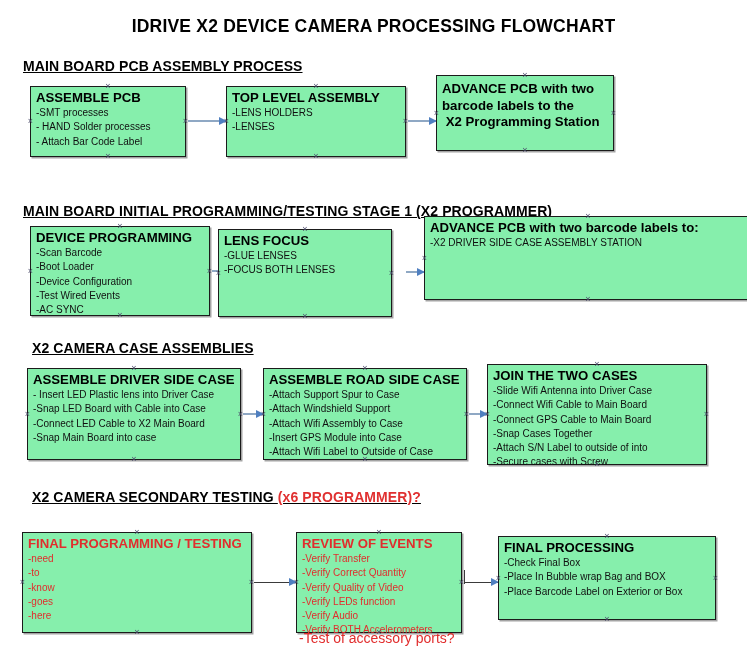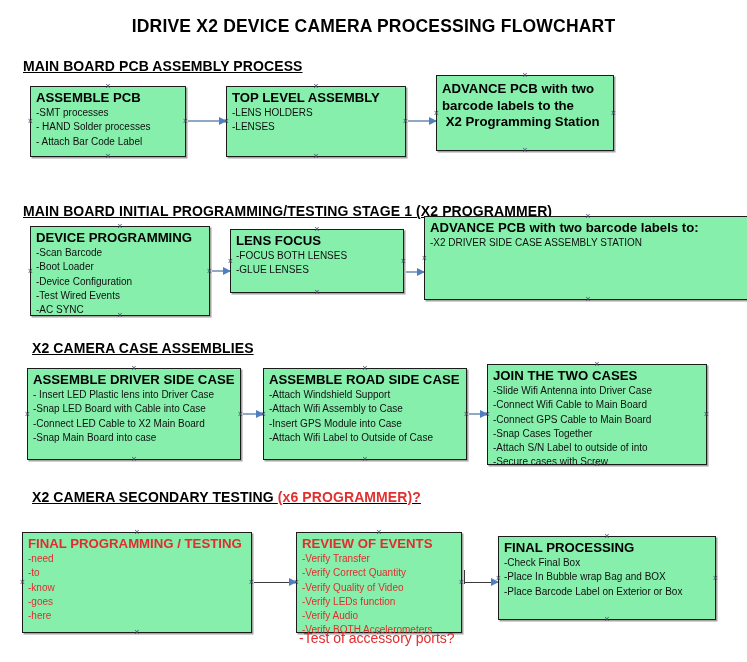--- a/index.html
+++ b/index.html
@@ -191,25 +191,25 @@
       <div class="node-line">-AC SYNC</div>
     </div>
     <span class="handle h-top"></span>
     <span class="handle h-bottom"></span>
     <span class="handle h-left"></span>
     <span class="handle h-right"></span>
   </div>
 
   <div class="conn" style="left:212px; top:270px; width:18px;"></div>
 
-  <div class="node" style="left:230px; top:229px; width:174px; height:64px;">
+  <div class="node" style="left:218px; top:229px; width:174px; height:88px;">
     <div class="inner">
       <div class="node-title">LENS FOCUS</div>
+      <div class="node-line">-GLUE LENSES</div>
       <div class="node-line">-FOCUS BOTH LENSES</div>
-      <div class="node-line">-GLUE LENSES</div>
     </div>
     <span class="handle h-top"></span>
     <span class="handle h-bottom"></span>
     <span class="handle h-left"></span>
     <span class="handle h-right"></span>
   </div>
 
   <div class="conn" style="left:406px; top:271px; width:18px;"></div>
 
   <div class="node" style="left:424px; top:216px; width:328px; height:84px;">
@@ -239,20 +239,21 @@
     <span class="handle h-bottom"></span>
     <span class="handle h-left"></span>
     <span class="handle h-right"></span>
   </div>
 
   <div class="conn" style="left:243px; top:413px; width:20px;"></div>
 
   <div class="node" style="left:263px; top:368px; width:204px; height:92px;">
     <div class="inner">
       <div class="node-title">ASSEMBLE ROAD SIDE CASE</div>
+      <div class="node-line">-Attach Support Spur to Case</div>
       <div class="node-line">-Attach Windshield Support</div>
       <div class="node-line">-Attach Wifi Assembly to Case</div>
       <div class="node-line">-Insert GPS Module into Case</div>
       <div class="node-line">-Attach Wifi Label to Outside of Case</div>
     </div>
     <span class="handle h-top"></span>
     <span class="handle h-bottom"></span>
     <span class="handle h-left"></span>
     <span class="handle h-right"></span>
   </div>

